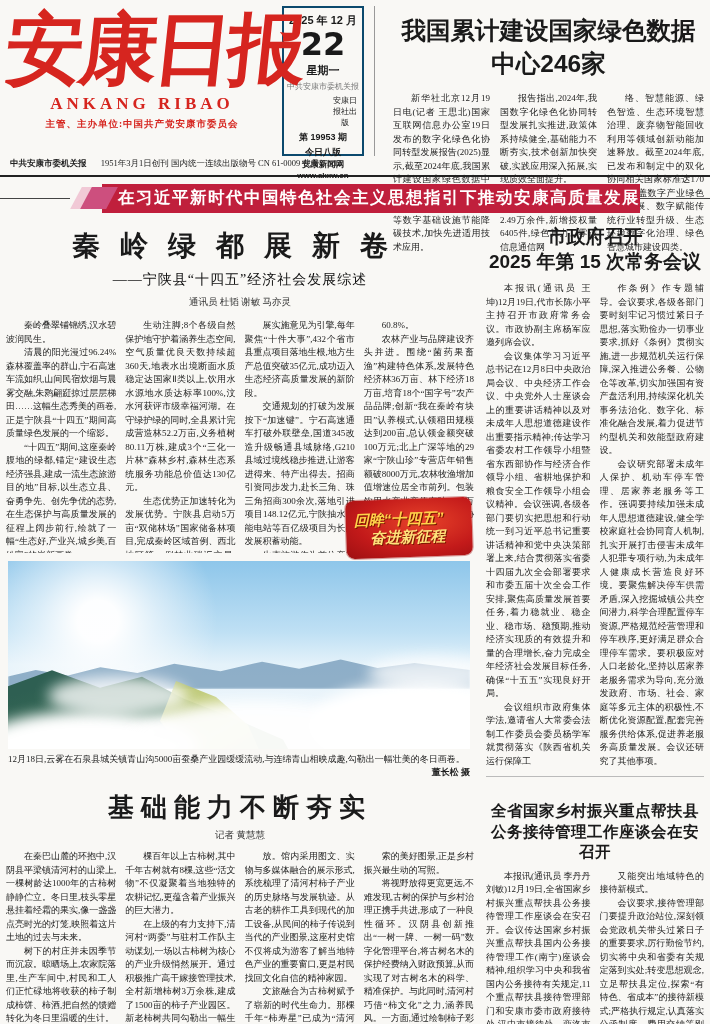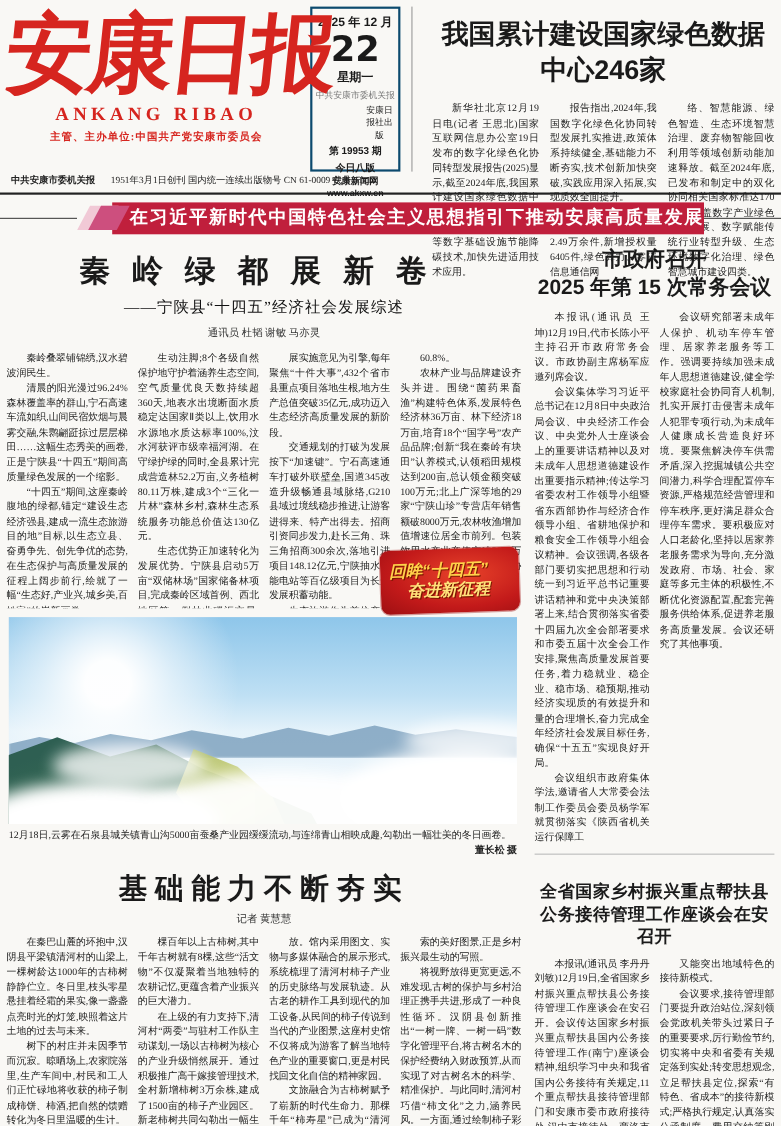--- a/index.html
+++ b/index.html
@@ -241,20 +241,21 @@
           <div>市政府召开</div>
           <div>2025 年第 15 次常务会议</div>
         </div>
         <div class="cols2">
           <div class="col bt">
               <p>本报讯(通讯员 王坤)12月19日,代市长陈小平主持召开市政府常务会议。市政协副主席杨军应邀列席会议。</p>
               <p>会议集体学习习近平总书记在12月8日中央政治局会议、中央经济工作会议、中央党外人士座谈会上的重要讲话精神以及对未成年人思想道德建设作出重要指示精神;传达学习省委农村工作领导小组暨省东西部协作与经济合作领导小组、省耕地保护和粮食安全工作领导小组会议精神。会议强调,各级各部门要切实把思想和行动统一到习近平总书记重要讲话精神和党中央决策部署上来,结合贯彻落实省委十四届九次全会部署要求和市委五届十次全会工作安排,聚焦高质量发展首要任务,着力稳就业、稳企业、稳市场、稳预期,推动经济实现质的有效提升和量的合理增长,奋力完成全年经济社会发展目标任务,确保“十五五”实现良好开局。</p>
               <p>会议组织市政府集体学法,邀请省人大常委会法制工作委员会委员杨学军就贯彻落实《陕西省机关运行保障工</p>
             </div>
           <div class="col bt">
+              <p>作条例》作专题辅导。会议要求,各级各部门要时刻牢记习惯过紧日子思想,落实勤俭办一切事业要求,抓好《条例》贯彻实施,进一步规范机关运行保障,深入推进公务餐、公物仓等改革,切实加强国有资产盘活利用,持续深化机关事务法治化、数字化、标准化融合发展,着力促进节约型机关和效能型政府建设。</p>
               <p>会议研究部署未成年人保护、机动车停车管理、居家养老服务等工作。强调要持续加强未成年人思想道德建设,健全学校家庭社会协同育人机制,扎实开展打击侵害未成年人犯罪专项行动,为未成年人健康成长营造良好环境。要聚焦解决停车供需矛盾,深入挖掘城镇公共空间潜力,科学合理配置停车资源,严格规范经营管理和停车秩序,更好满足群众合理停车需求。要积极应对人口老龄化,坚持以居家养老服务需求为导向,充分激发政府、市场、社会、家庭等多元主体的积极性,不断优化资源配置,配套完善服务供给体系,促进养老服务高质量发展。会议还研究了其他事项。</p>
             </div>
         </div>
       </div>
 
       <div class="rz-art">
         <div class="rz-title t-med">
           <div>全省国家乡村振兴重点帮扶县</div>
           <div>公务接待管理工作座谈会在安召开</div>
         </div>

